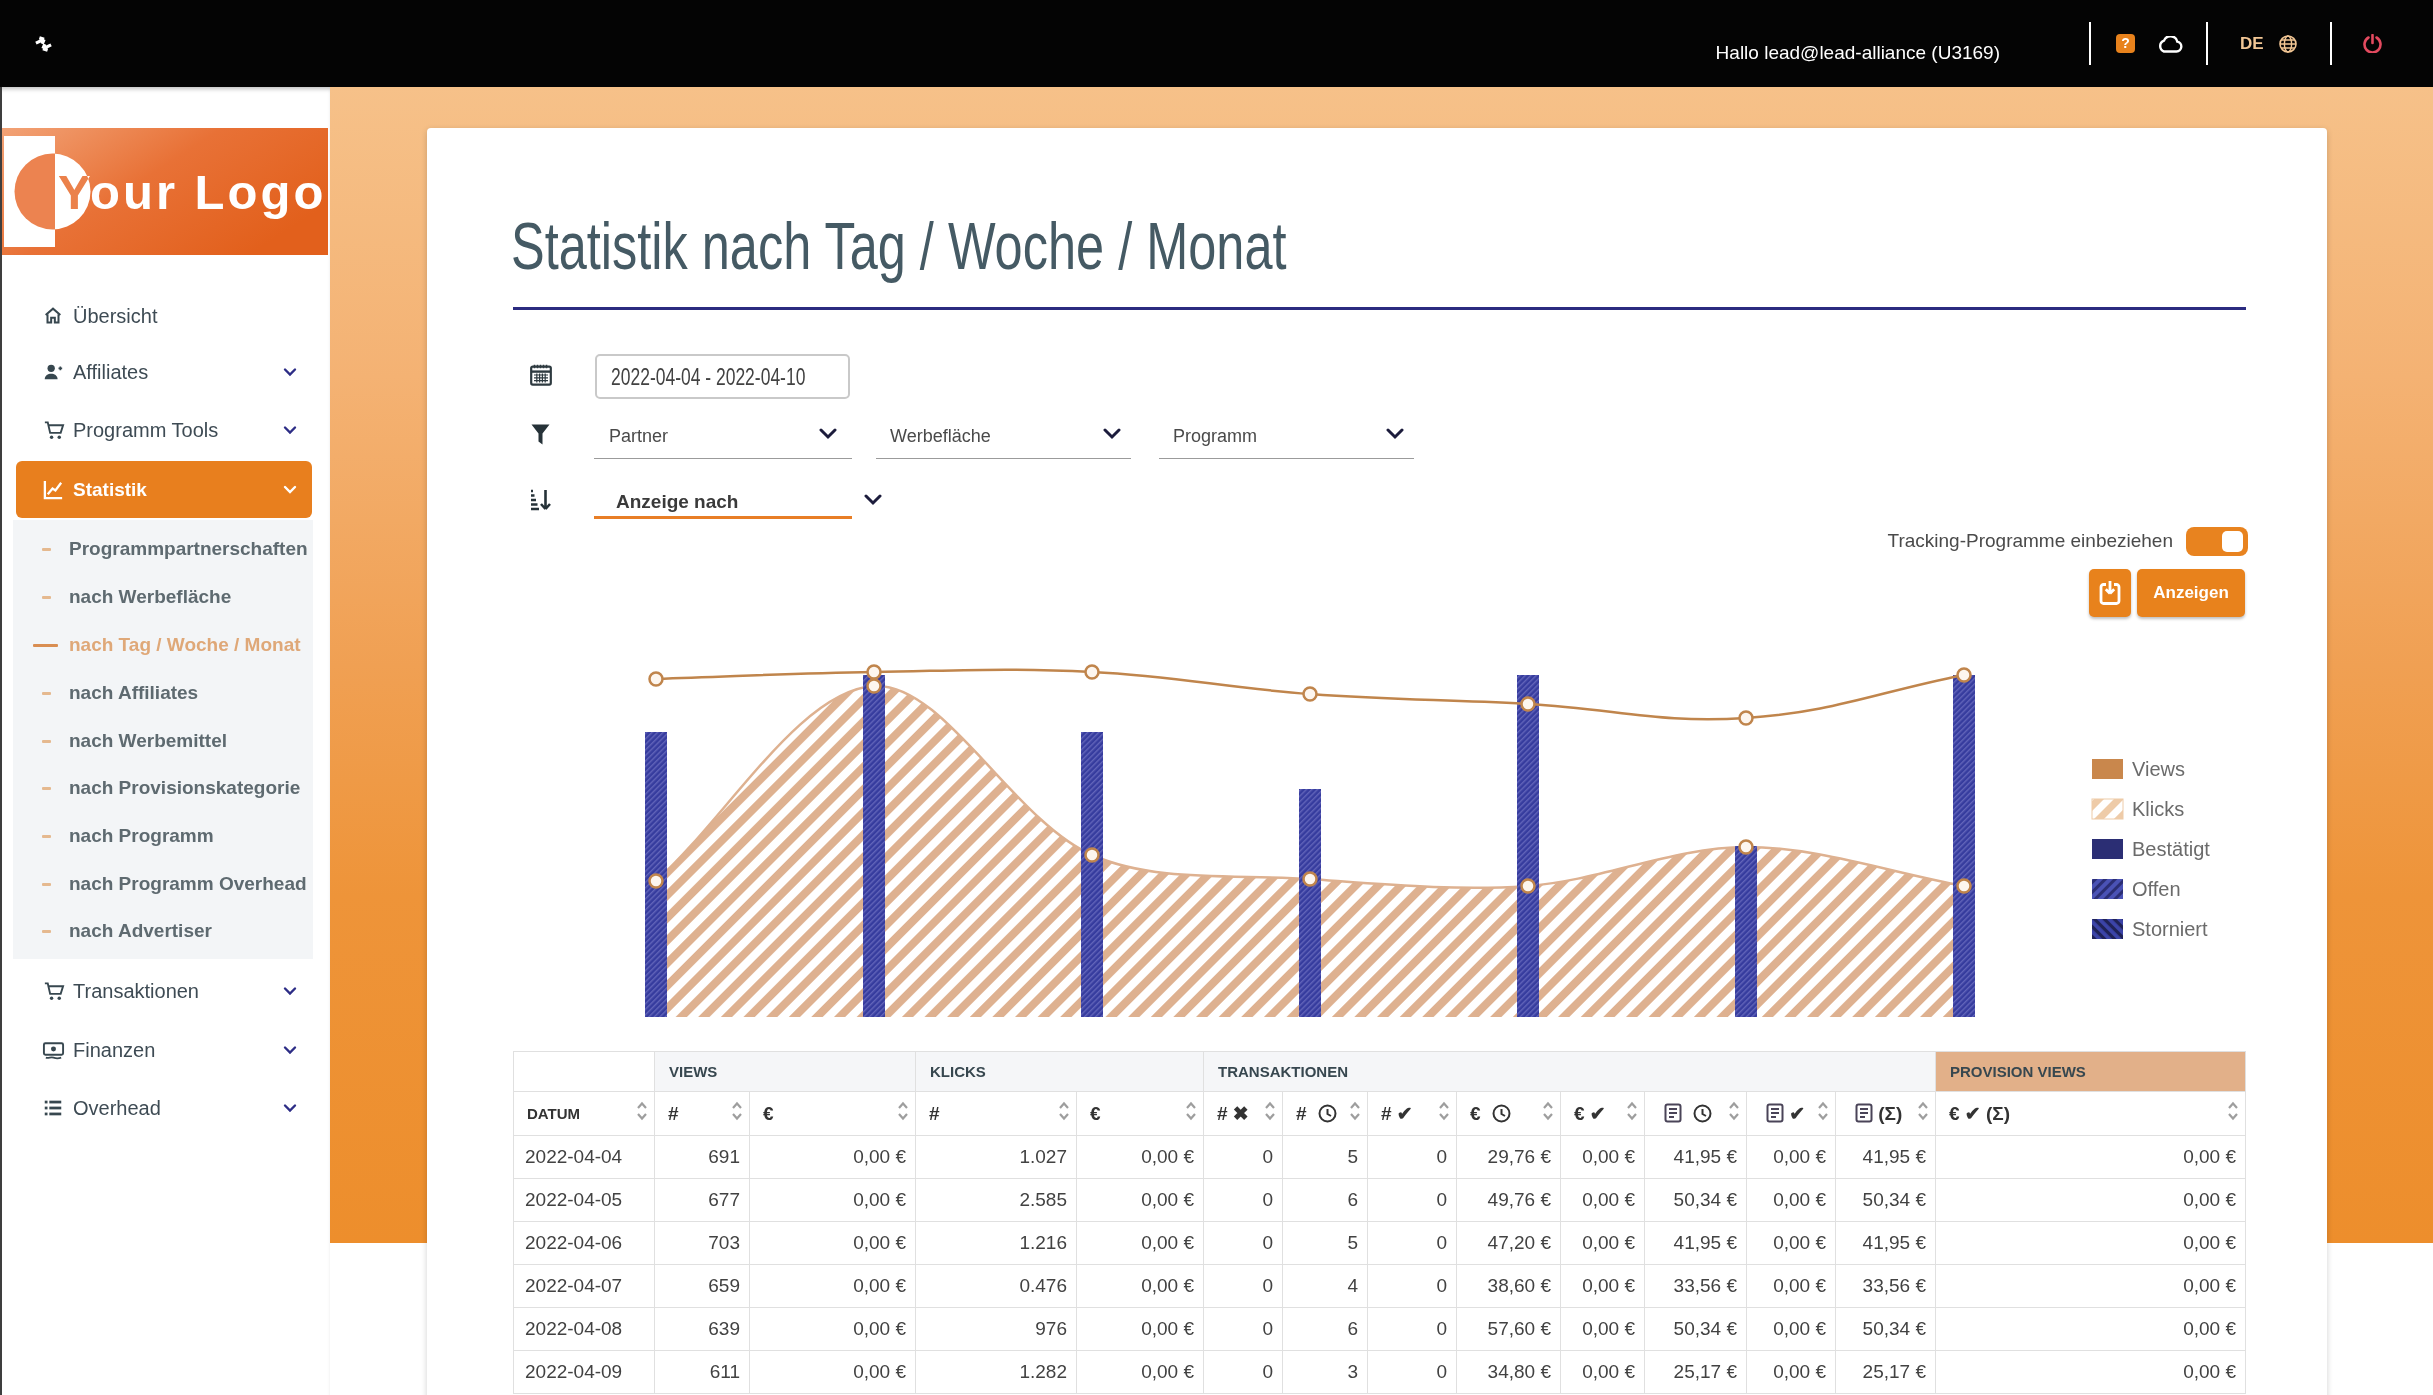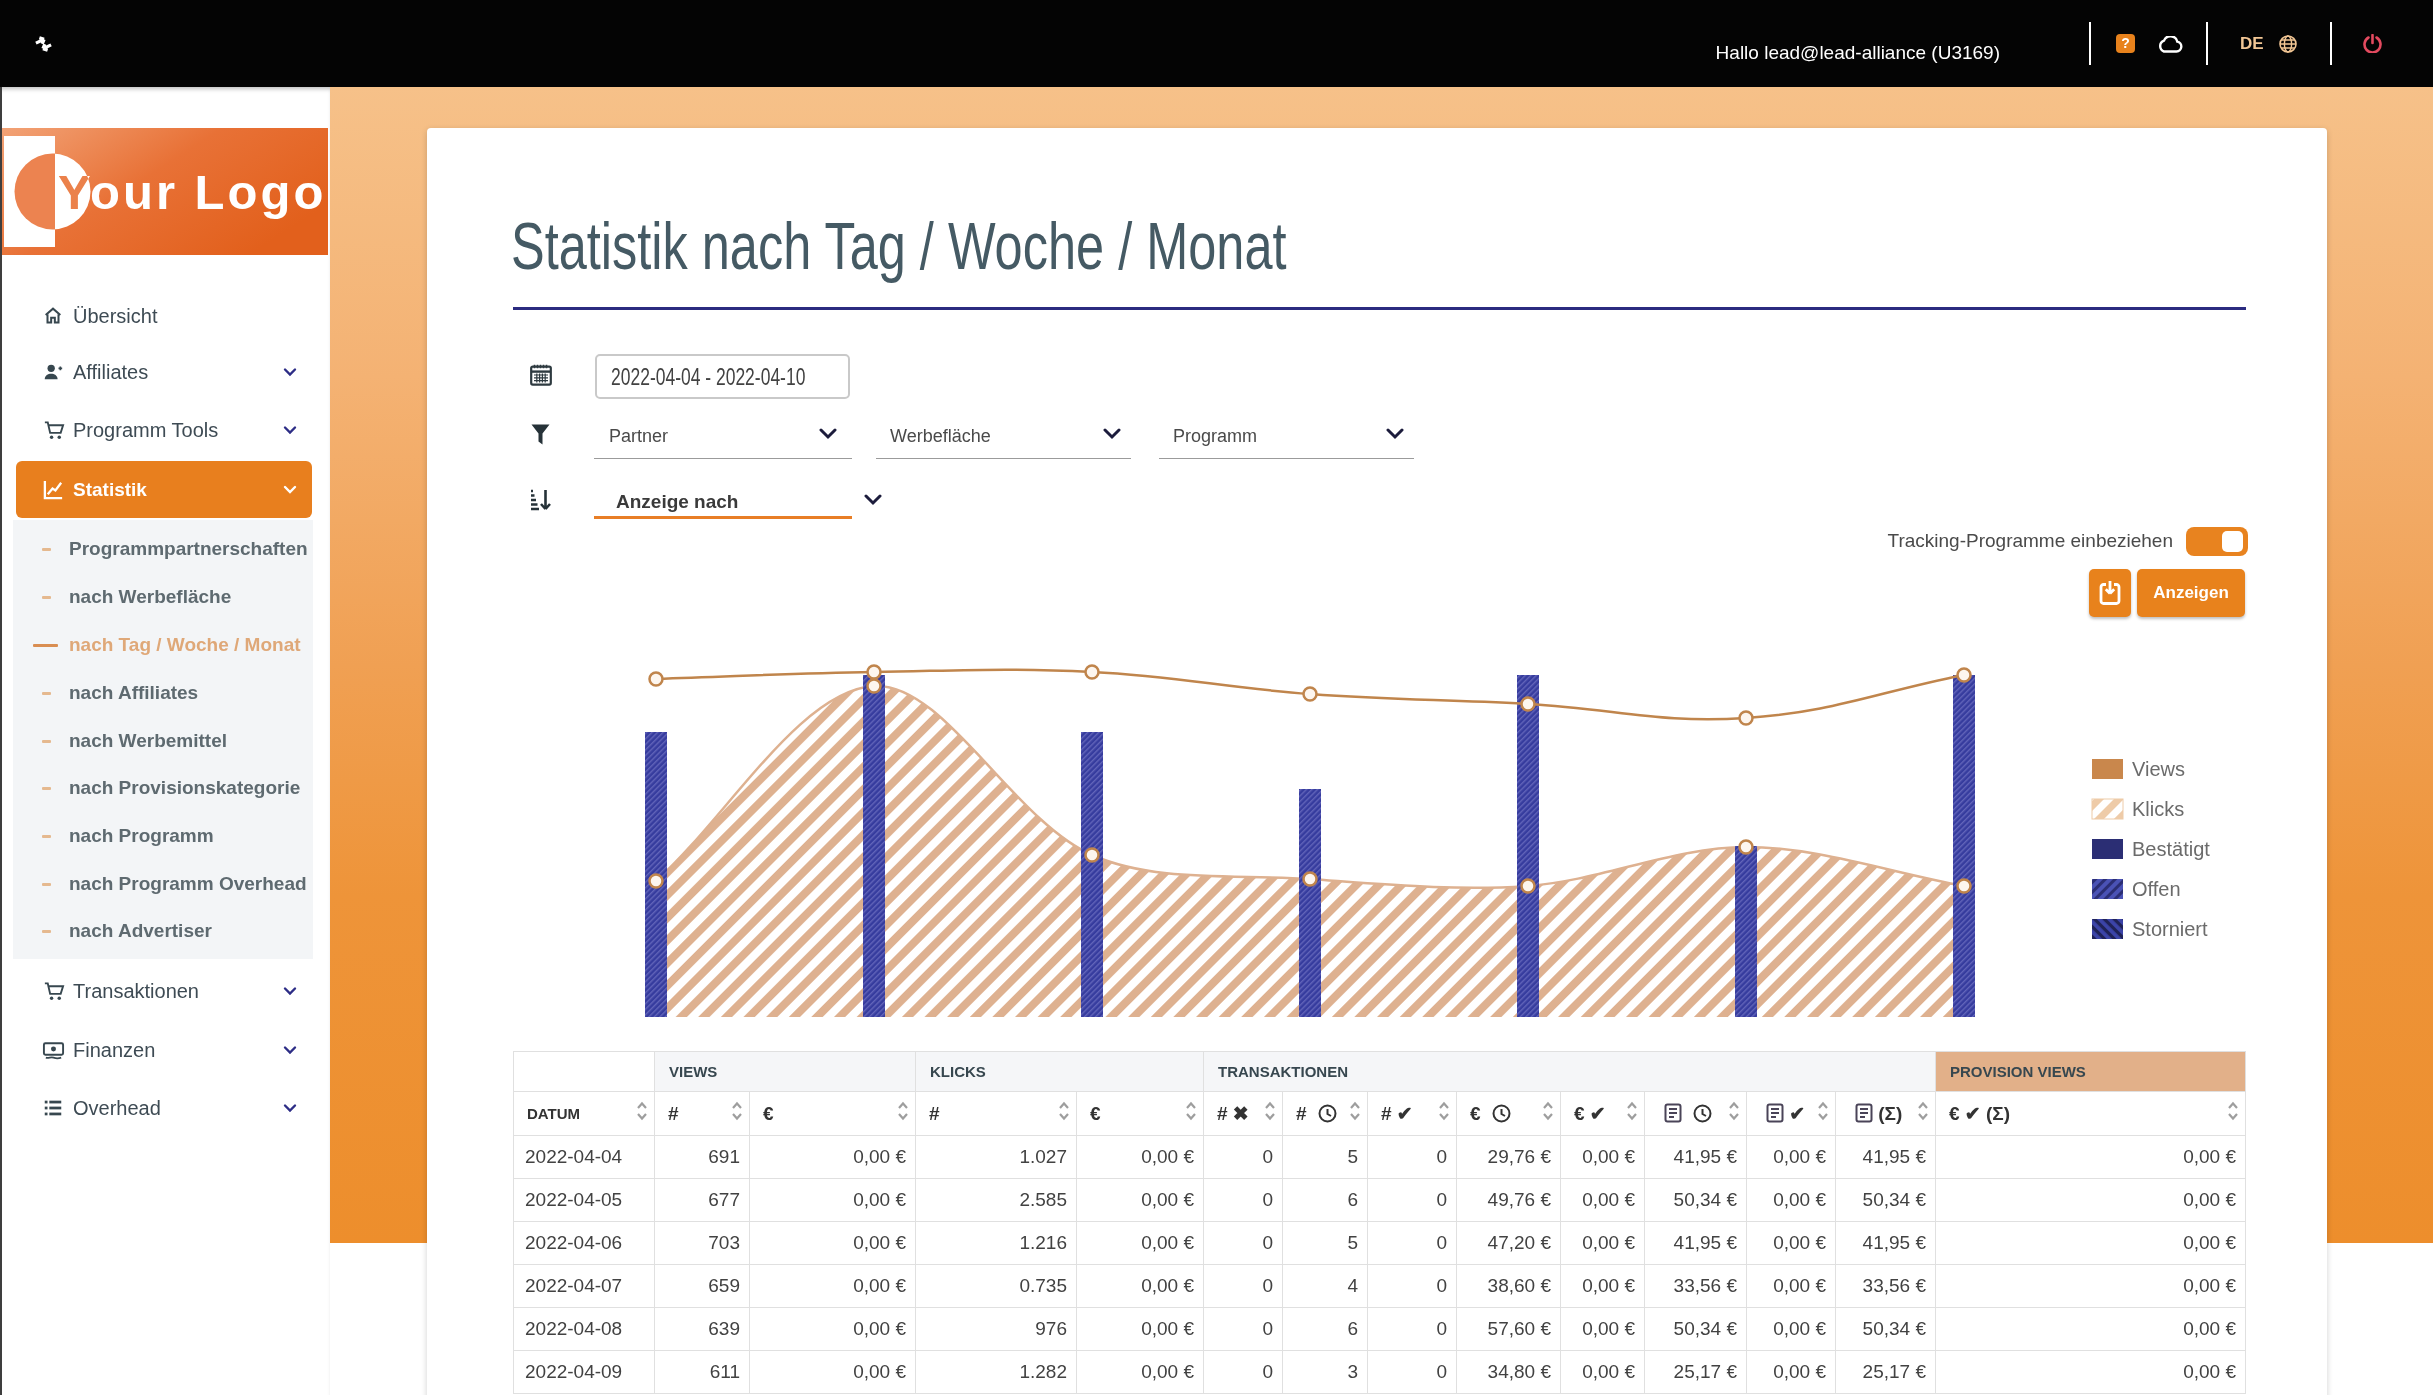--- a/index.html
+++ b/index.html
@@ -388,21 +388,21 @@
               <td class="num">0,00 €</td>
               <td class="num">41,95 €</td>
               <td class="num">0,00 €</td>
               <td class="num">41,95 €</td>
               <td class="num">0,00 €</td>
             </tr>
         <tr class="data">
               <td class="dat">2022-04-07</td>
               <td class="num">659</td>
               <td class="num">0,00 €</td>
-              <td class="num">0.735</td>
+              <td class="num">0.476</td>
               <td class="num">0,00 €</td>
               <td class="num">0</td>
               <td class="num">4</td>
               <td class="num">0</td>
               <td class="num">38,60 €</td>
               <td class="num">0,00 €</td>
               <td class="num">33,56 €</td>
               <td class="num">0,00 €</td>
               <td class="num">33,56 €</td>
               <td class="num">0,00 €</td>

